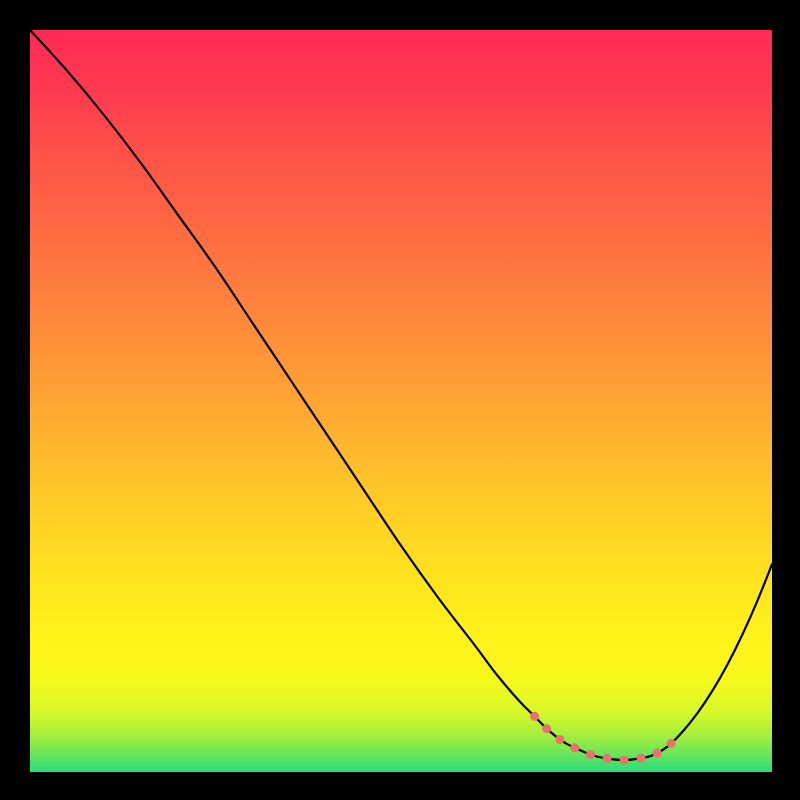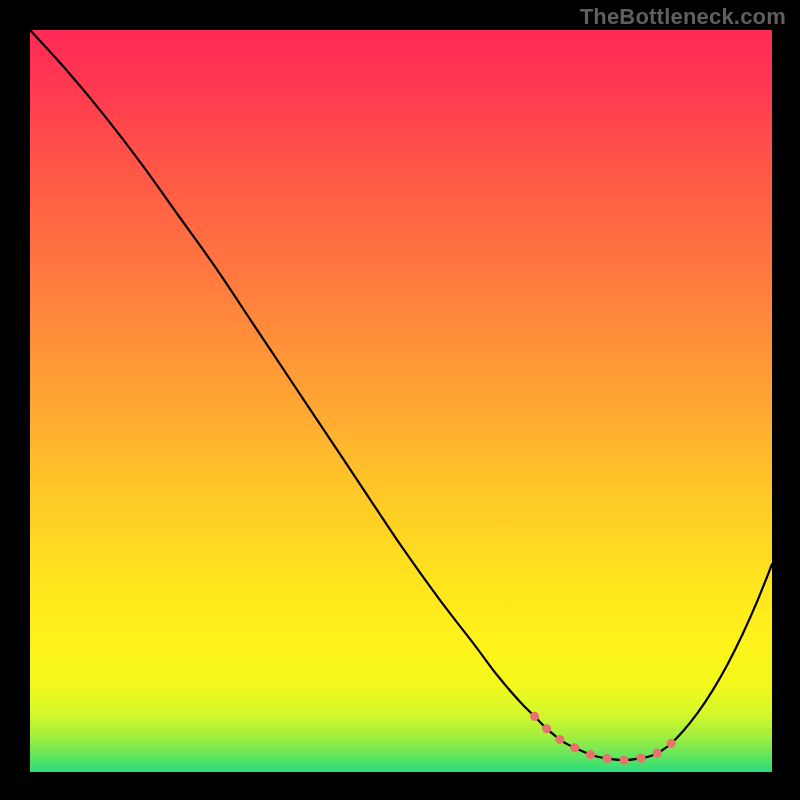--- a/index.html
+++ b/index.html
@@ -29,21 +29,20 @@
   svg.plot {
     position: absolute;
     left: 0;
     top: 0;
   }
 </style>
 </head>
 <body>
 <div class="container">
 
-  <div class="watermark">TheBottleneck.com</div>
 
   <svg class="plot" width="800" height="800" viewBox="0 0 800 800" preserveAspectRatio="none">
     <defs>
       <linearGradient id="bg-grad" x1="0" y1="0" x2="0" y2="1">
 
       <stop offset="0%" stop-color="#ff2a55"></stop>
           <stop offset="8%" stop-color="#ff3a50"></stop>
           <stop offset="20%" stop-color="#ff5a46"></stop>
           <stop offset="35%" stop-color="#ff7e3e"></stop>
           <stop offset="50%" stop-color="#ffa533"></stop>

